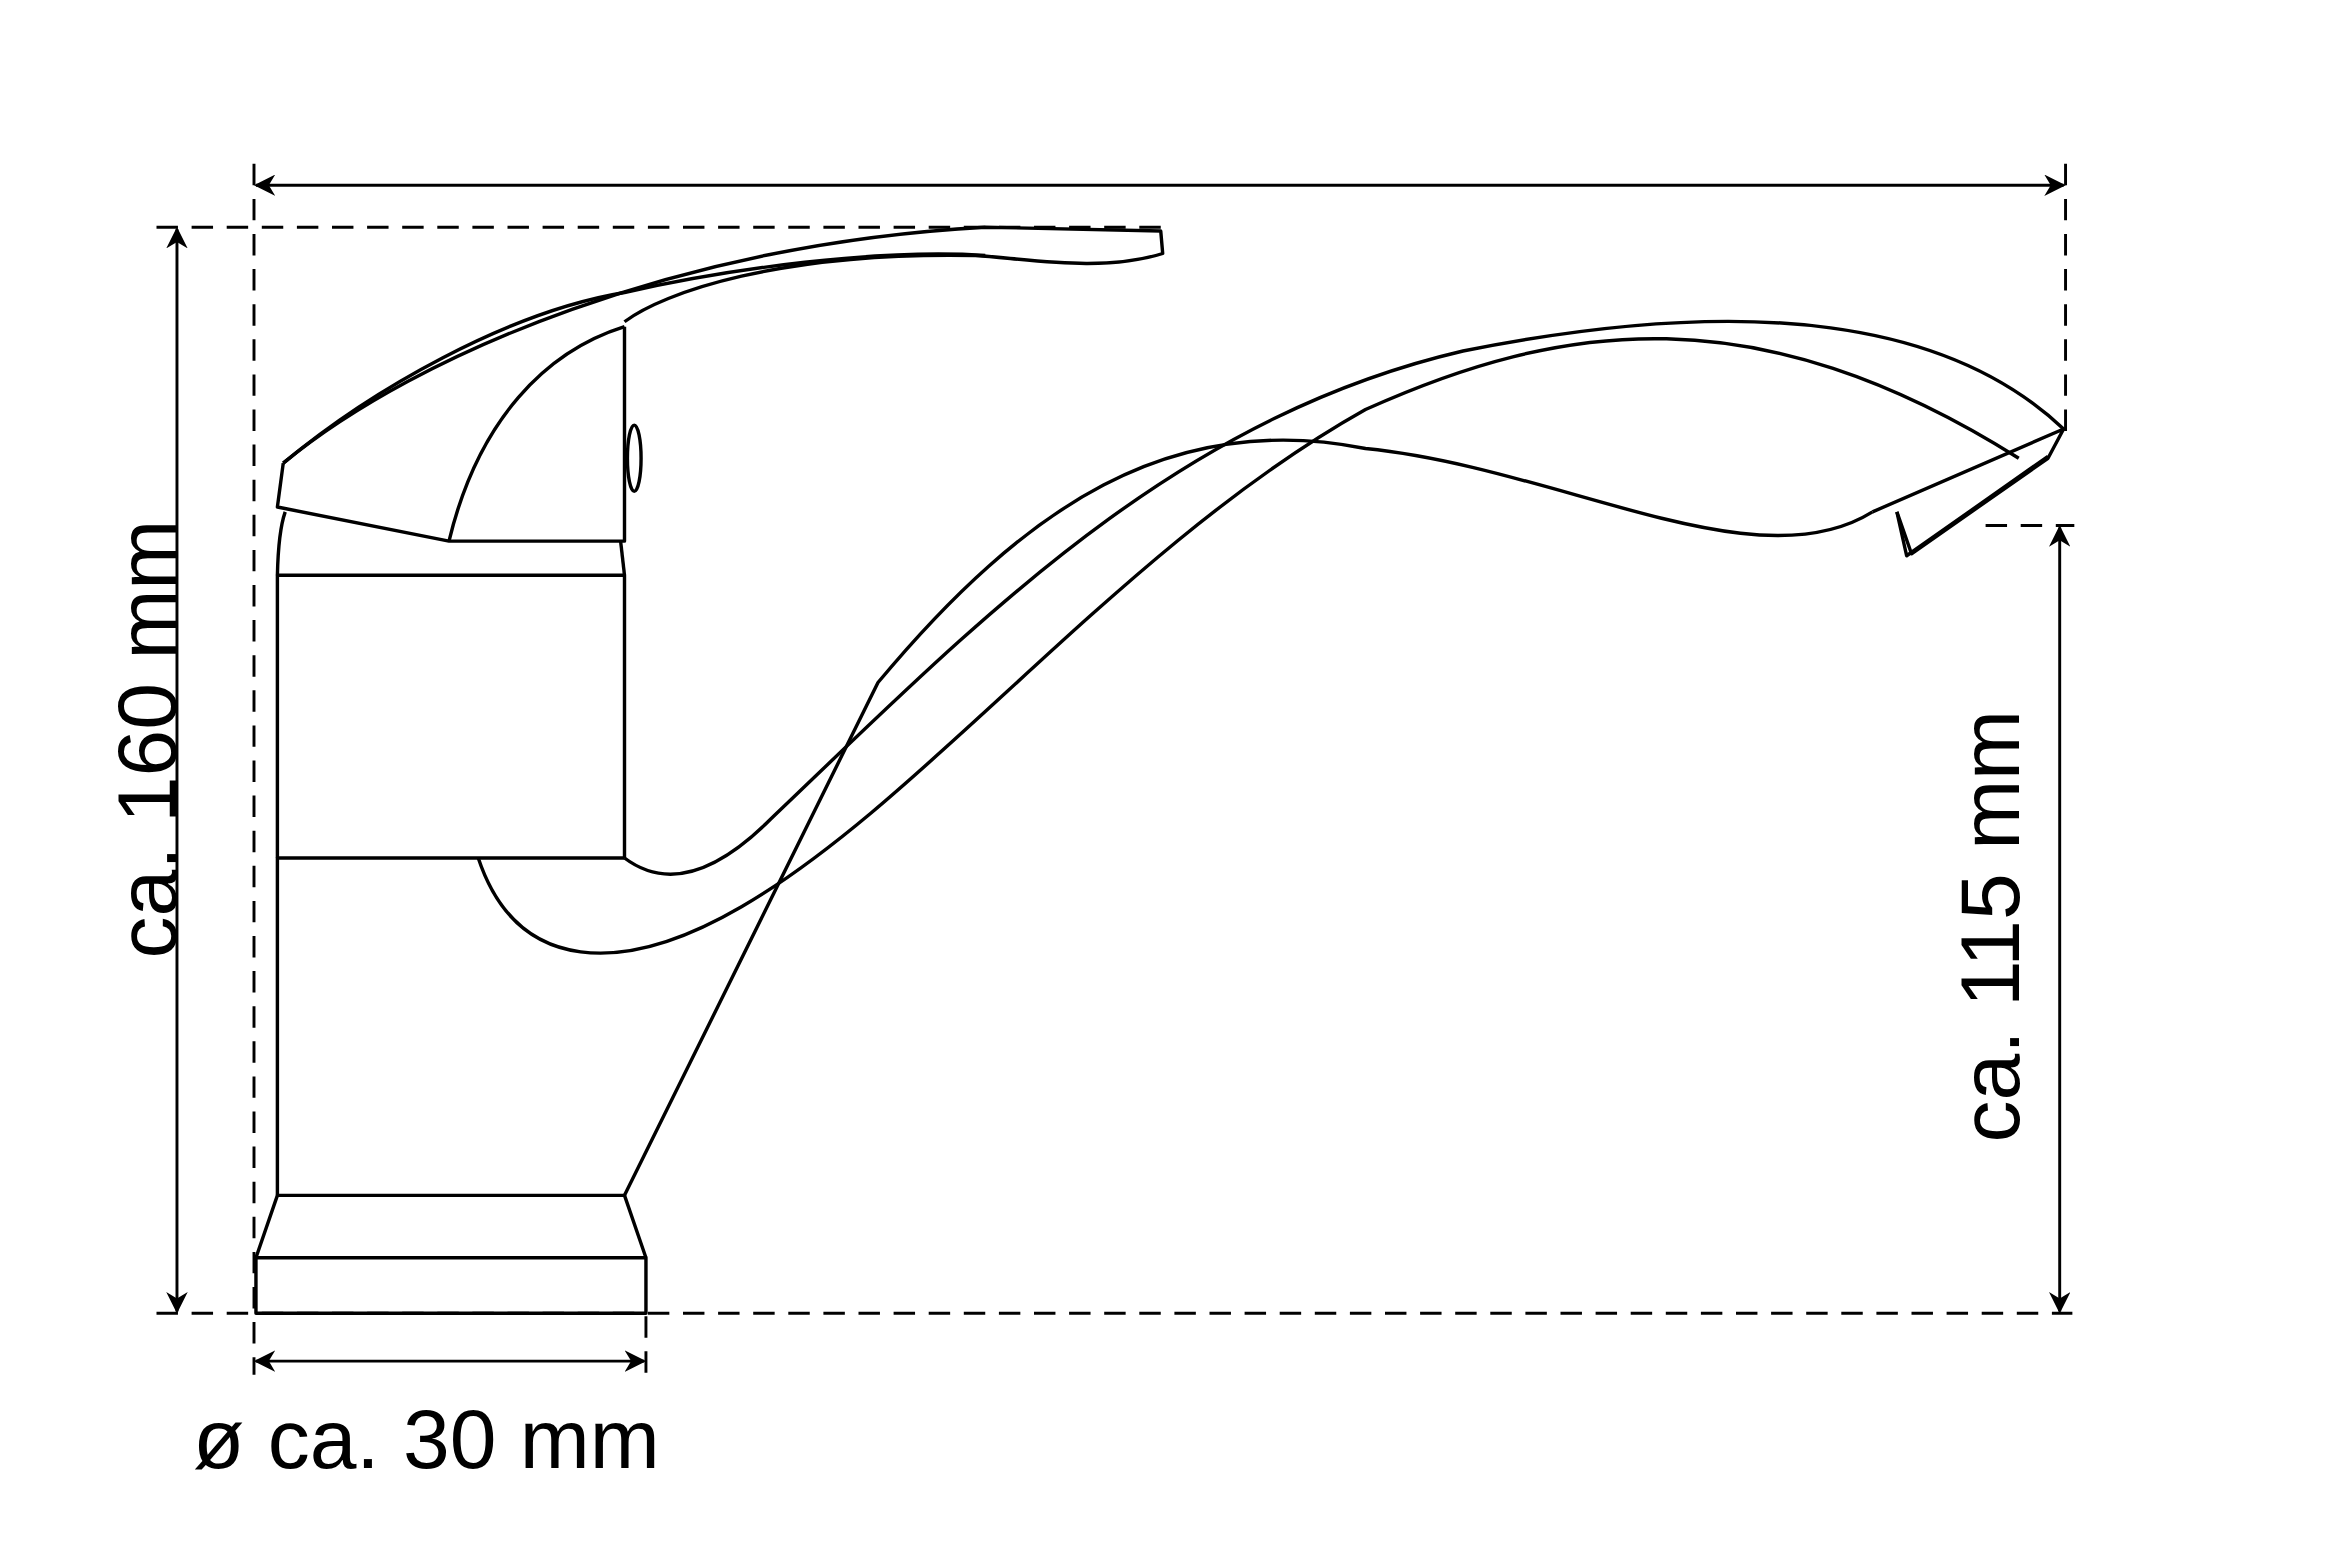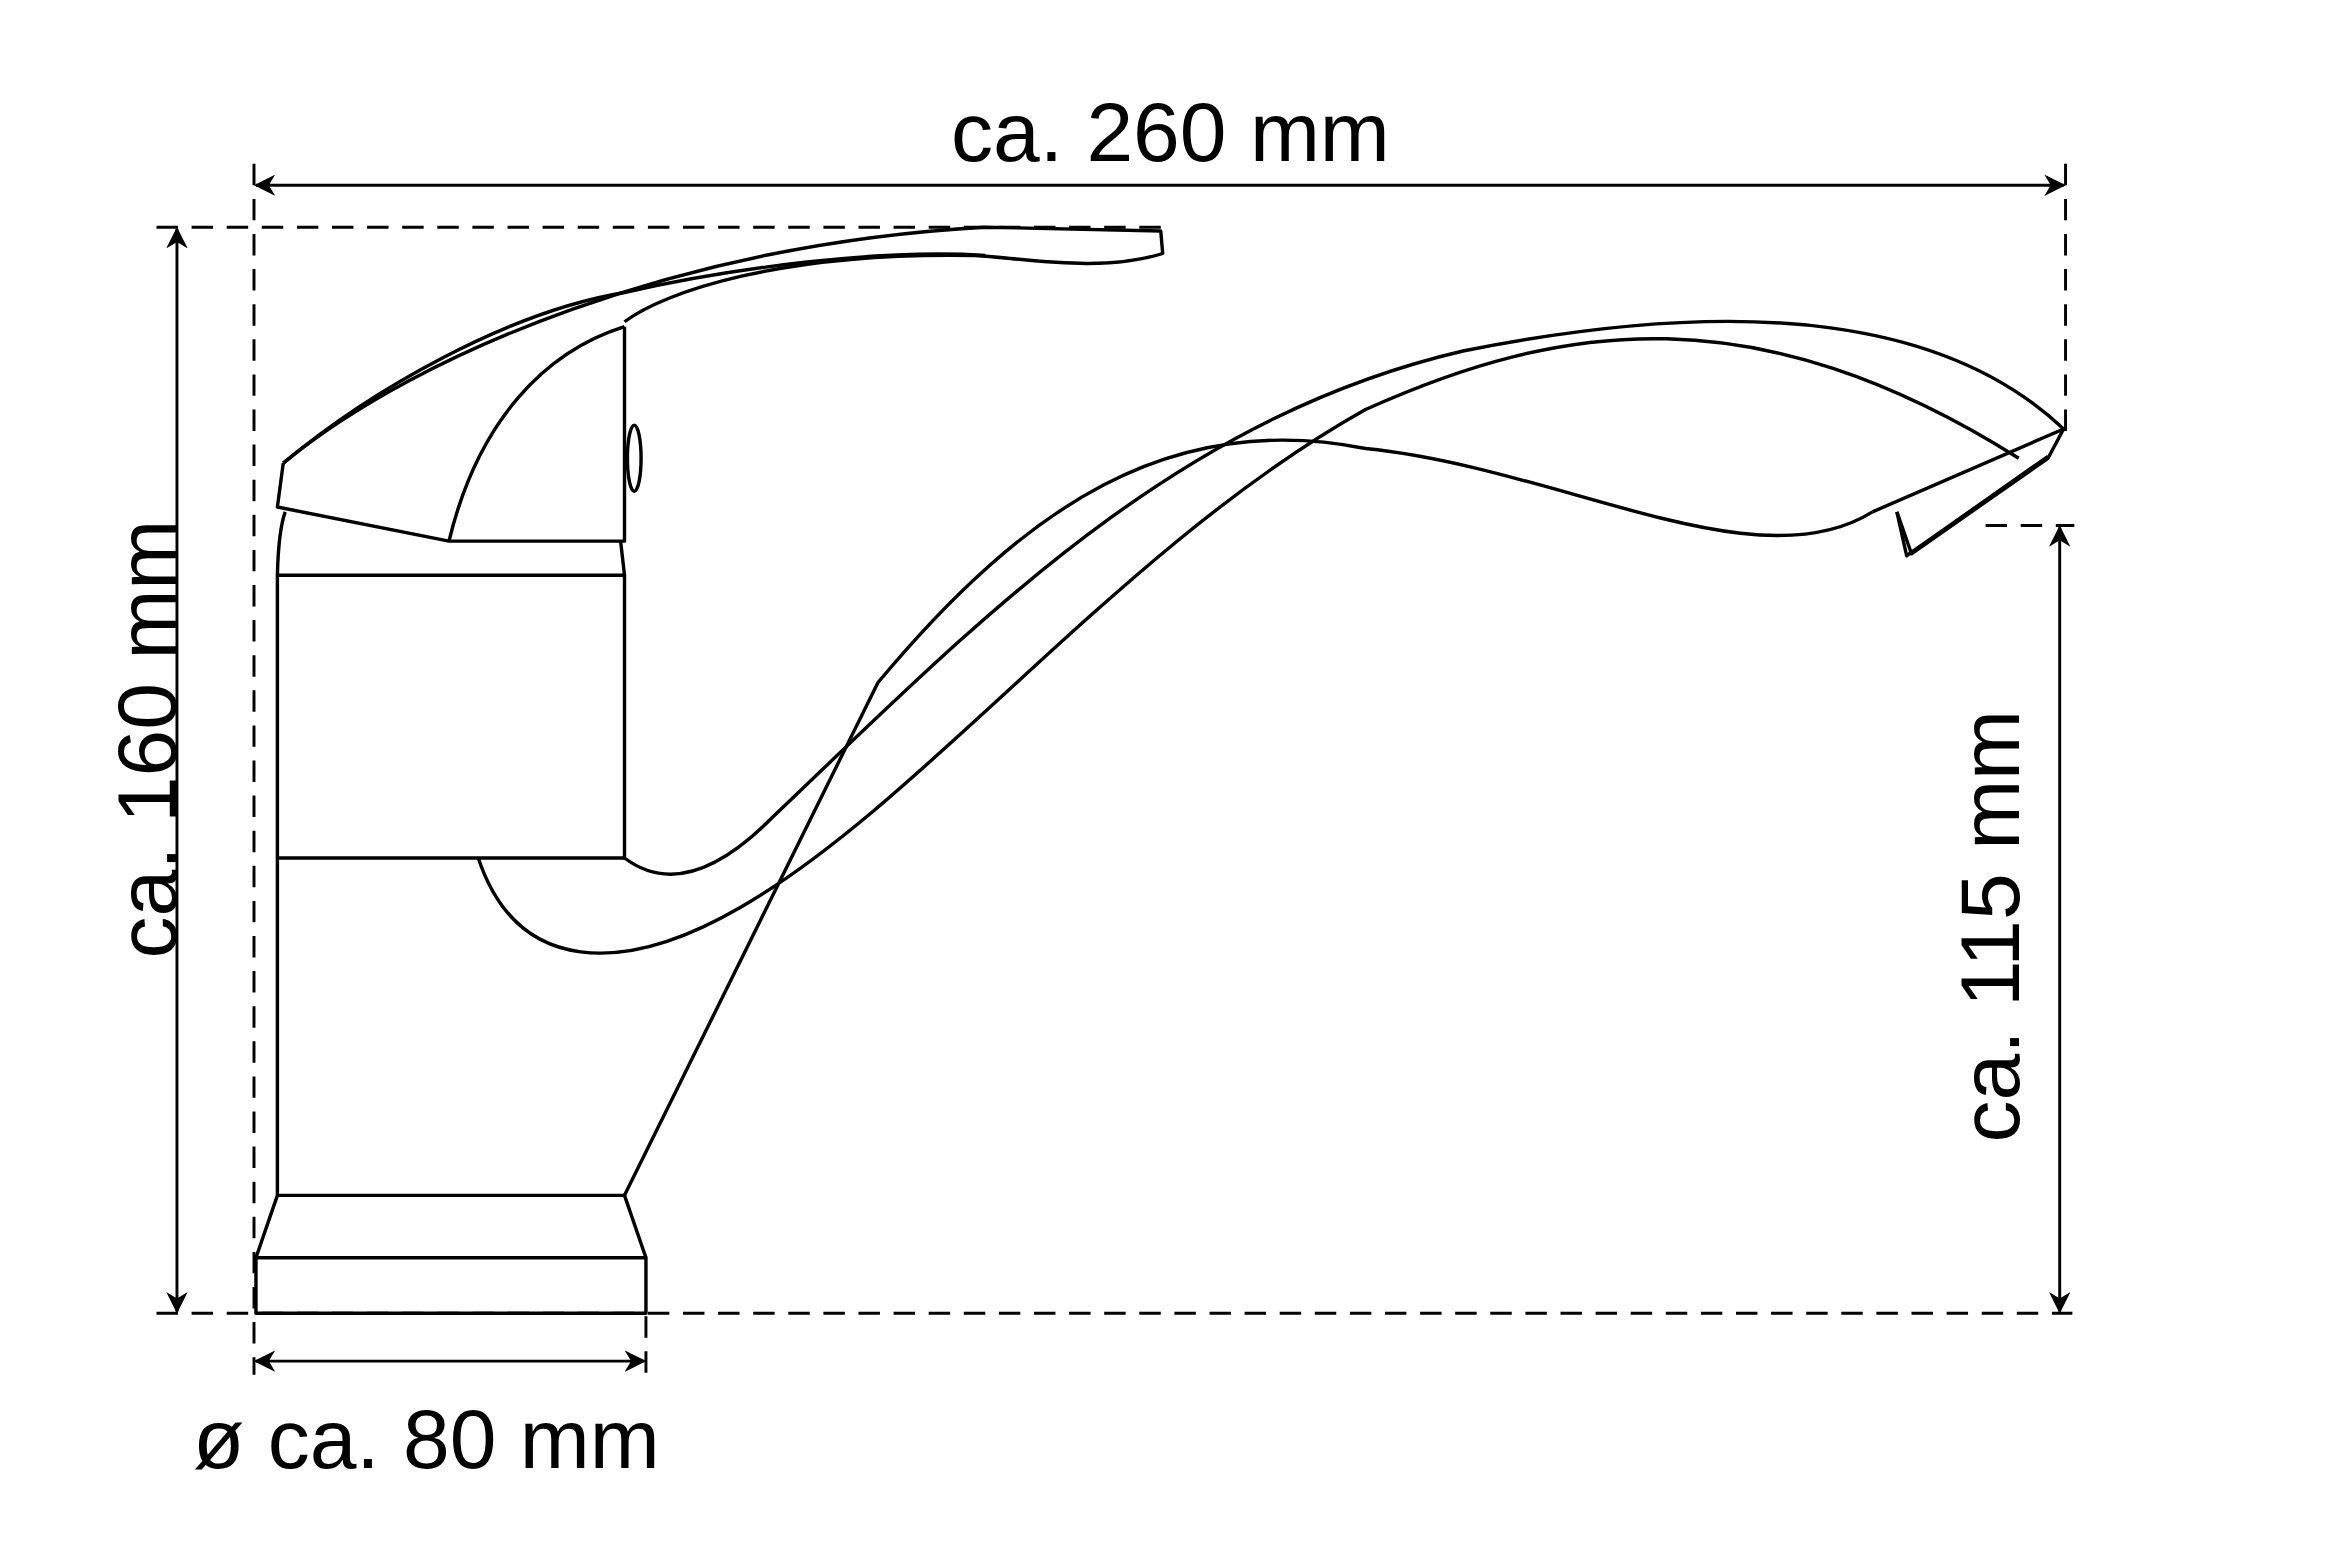--- a/index.html
+++ b/index.html
@@ -53,21 +53,20 @@
       <path d="M1945,525 L1955,570 L2100,468"></path>
 
       <path d="M290,475 C430,360 700,250 1010,233 L1190,237 L1192,260 C1130,280 1050,265 1000,262 C800,258 680,300 640,330"></path>
       <path d="M290,475 C380,400 520,320 640,300 C750,275 900,255 1010,262"></path>
       <path d="M290,475 L284,520 L460,555 L640,555 L640,335"></path>
       <path d="M460,555 C490,430 560,360 640,335"></path>
       <ellipse cx="650" cy="470" rx="7" ry="34"></ellipse>
     </g>
   </svg>
 
-  <div class="lbl" style="left:951px; top:90px;">ca. 260 mm</div>
 
   <div class="lbl vert" style="left:-68px; top:702px; width:429px; text-align:center; transform:rotate(-90deg);">ca. 160 mm</div>
 
   <div class="lbl vert" style="left:1775px; top:886px; width:429px; text-align:center; transform:rotate(-90deg);">ca. 115 mm</div>
 
-  <div class="lbl" style="left:193px; top:1397px;">ø ca. 80 mm</div>
+  <div class="lbl" style="left:193px; top:1397px;">ø ca. 30 mm</div>
 </div>
 
 
 </body></html>

